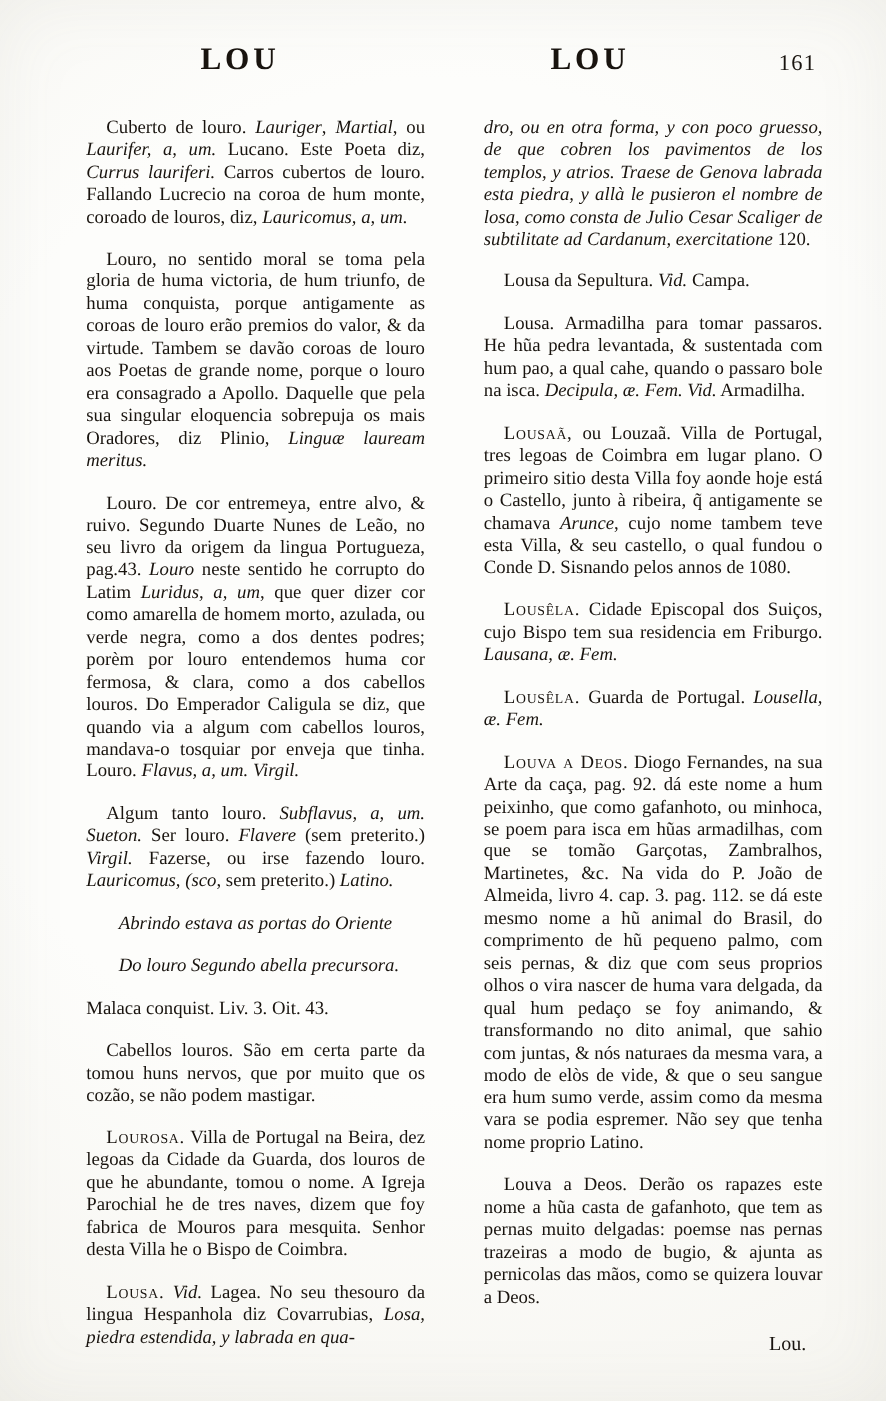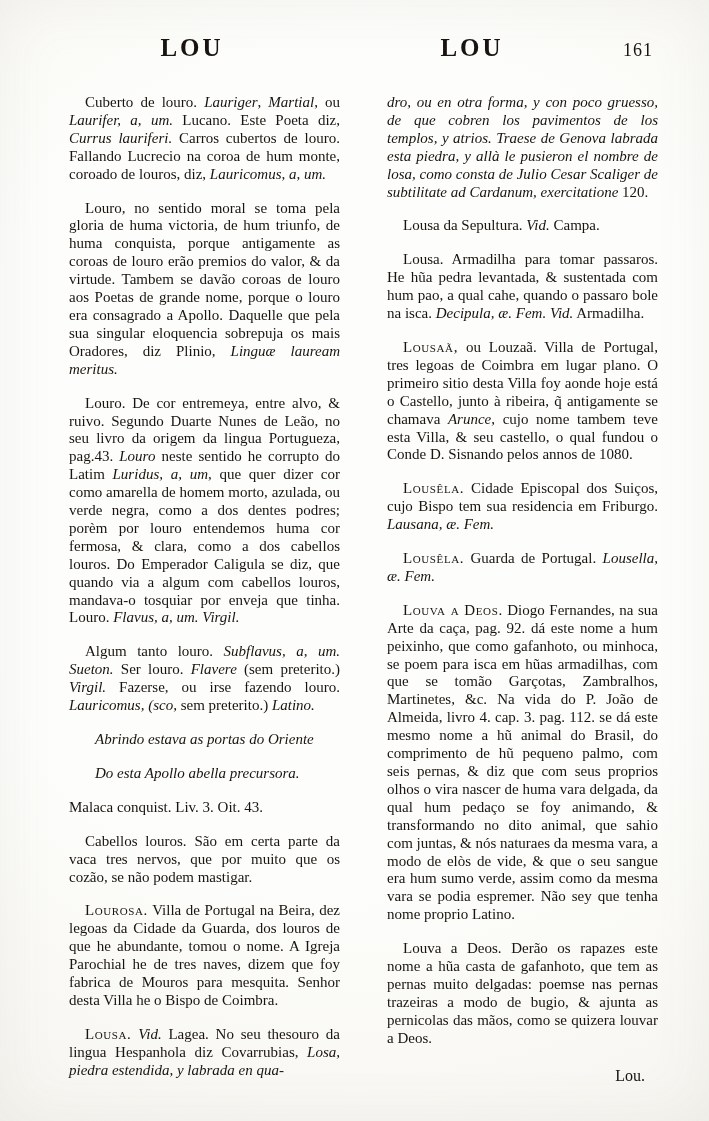--- a/index.html
+++ b/index.html
@@ -95,23 +95,23 @@
     <div class="page-number">161</div>
   </div>
 
   <div class="columns">
     <div class="col">
         <p class="par indent"><span>Cuberto de louro. </span><span class="it">Lauriger</span><span>, </span><span class="it">Martial</span><span>, ou </span><span class="it">Laurifer, a, um.</span><span> Lucano. Este Poeta diz, </span><span class="it">Currus lauriferi.</span><span> Carros cubertos de louro. Fallando Lucrecio na coroa de hum monte, coroado de louros, diz, </span><span class="it">Lauricomus, a, um.</span></p>
         <p class="par indent"><span>Louro, no sentido moral se toma pela gloria de huma victoria, de hum triunfo, de huma conquista, porque antigamente as coroas de louro erão premios do valor, &amp; da virtude. Tambem se davão coroas de louro aos Poetas de grande nome, porque o louro era consagrado a Apollo. Daquelle que pela sua singular eloquencia sobrepuja os mais Oradores, diz Plinio, </span><span class="it">Linguæ lauream meritus.</span></p>
         <p class="par indent"><span>Louro. De cor entremeya, entre alvo, &amp; ruivo. Segundo Duarte Nunes de Leão, no seu livro da origem da lingua Portugueza, pag.43. </span><span class="it">Louro</span><span> neste sentido he corrupto do Latim </span><span class="it">Luridus, a, um</span><span>, que quer dizer cor como amarella de homem morto, azulada, ou verde negra, como a dos dentes podres; porèm por louro entendemos huma cor fermosa, &amp; clara, como a dos cabellos louros. Do Emperador Caligula se diz, que quando via a algum com cabellos louros, mandava-o tosquiar por enveja que tinha. Louro. </span><span class="it">Flavus, a, um. Virgil.</span></p>
         <p class="par indent"><span>Algum tanto louro. </span><span class="it">Subflavus, a, um. Sueton.</span><span> Ser louro. </span><span class="it">Flavere</span><span> (sem preterito.) </span><span class="it">Virgil.</span><span> Fazerse, ou irse fazendo louro. </span><span class="it">Lauricomus, (sco</span><span>, sem preterito.) </span><span class="it">Latino.</span></p>
         <p class="par verse"><span class="it">Abrindo estava as portas do Oriente</span></p>
-        <p class="par verse"><span class="it">Do esta Apollo abella precursora.</span></p>
+        <p class="par verse"><span class="it">Do louro Segundo abella precursora.</span></p>
         <p class="par noindent"><span>Malaca conquist. Liv. 3. Oit. 43.</span></p>
-        <p class="par indent"><span>Cabellos louros. São em certa parte da vaca tres nervos, que por muito que os cozão, se não podem mastigar.</span></p>
+        <p class="par indent"><span>Cabellos louros. São em certa parte da tomou huns nervos, que por muito que os cozão, se não podem mastigar.</span></p>
         <p class="par indent"><span class="sc">Lourosa.</span><span> Villa de Portugal na Beira, dez legoas da Cidade da Guarda, dos louros de que he abundante, tomou o nome. A Igreja Parochial he de tres naves, dizem que foy fabrica de Mouros para mesquita. Senhor desta Villa he o Bispo de Coimbra.</span></p>
         <p class="par indent"><span class="sc">Lousa.</span><span> </span><span class="it">Vid.</span><span> Lagea. No seu thesouro da lingua Hespanhola diz Covarrubias, </span><span class="it">Losa, piedra estendida, y labrada en qua-</span></p>
       </div>
     <div class="col">
         <p class="par noindent"><span class="it">dro, ou en otra forma, y con poco gruesso, de que cobren los pavimentos de los templos, y atrios. Traese de Genova labrada esta piedra, y allà le pusieron el nombre de losa, como consta de Julio Cesar Scaliger de subtilitate ad Cardanum, exercitatione </span><span>120.</span></p>
         <p class="par indent"><span>Lousa da Sepultura. </span><span class="it">Vid.</span><span> Campa.</span></p>
         <p class="par indent"><span>Lousa. Armadilha para tomar passaros. He hũa pedra levantada, &amp; sustentada com hum pao, a qual cahe, quando o passaro bole na isca. </span><span class="it">Decipula, æ. Fem. Vid.</span><span> Armadilha.</span></p>
         <p class="par indent"><span class="sc">Lousaã,</span><span> ou Louzaã. Villa de Portugal, tres legoas de Coimbra em lugar plano. O primeiro sitio desta Villa foy aonde hoje está o Castello, junto à ribeira, q̃ antigamente se chamava </span><span class="it">Arunce</span><span>, cujo nome tambem teve esta Villa, &amp; seu castello, o qual fundou o Conde D. Sisnando pelos annos de 1080.</span></p>
         <p class="par indent"><span class="sc">Lousêla.</span><span> Cidade Episcopal dos Suiços, cujo Bispo tem sua residencia em Friburgo. </span><span class="it">Lausana, æ. Fem.</span></p>
         <p class="par indent"><span class="sc">Lousêla.</span><span> Guarda de Portugal. </span><span class="it">Lousella, æ. Fem.</span></p>

